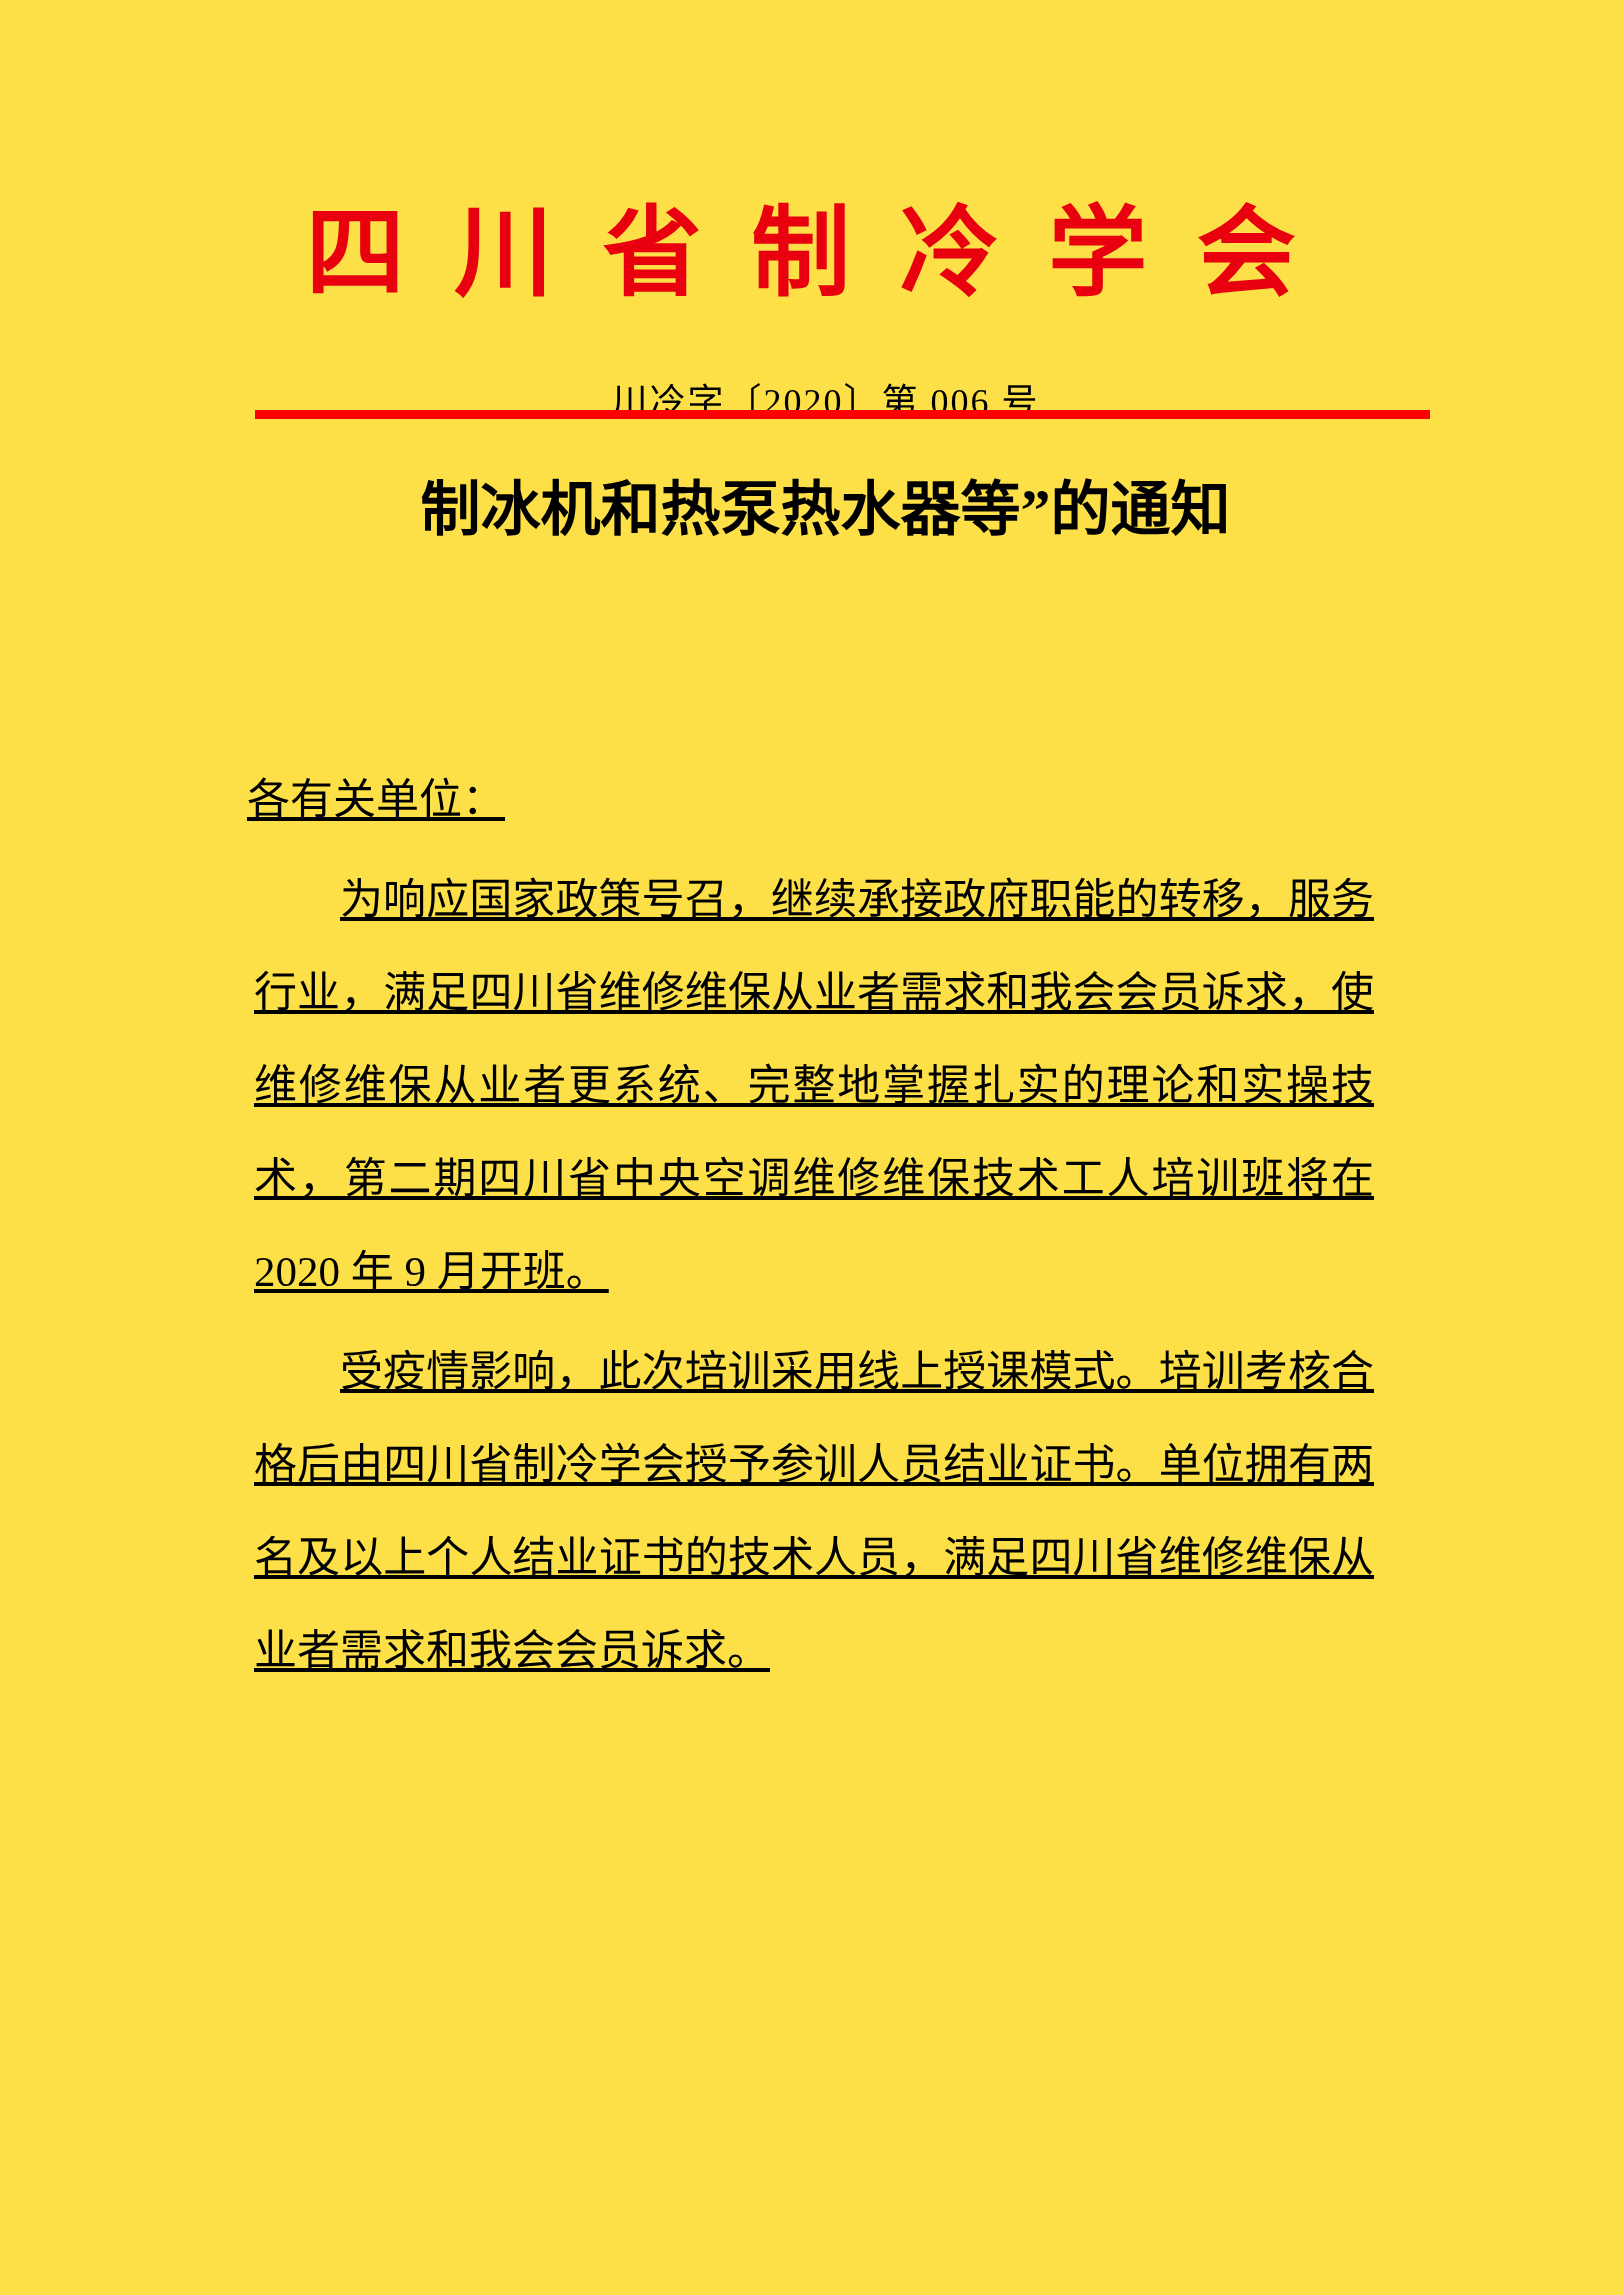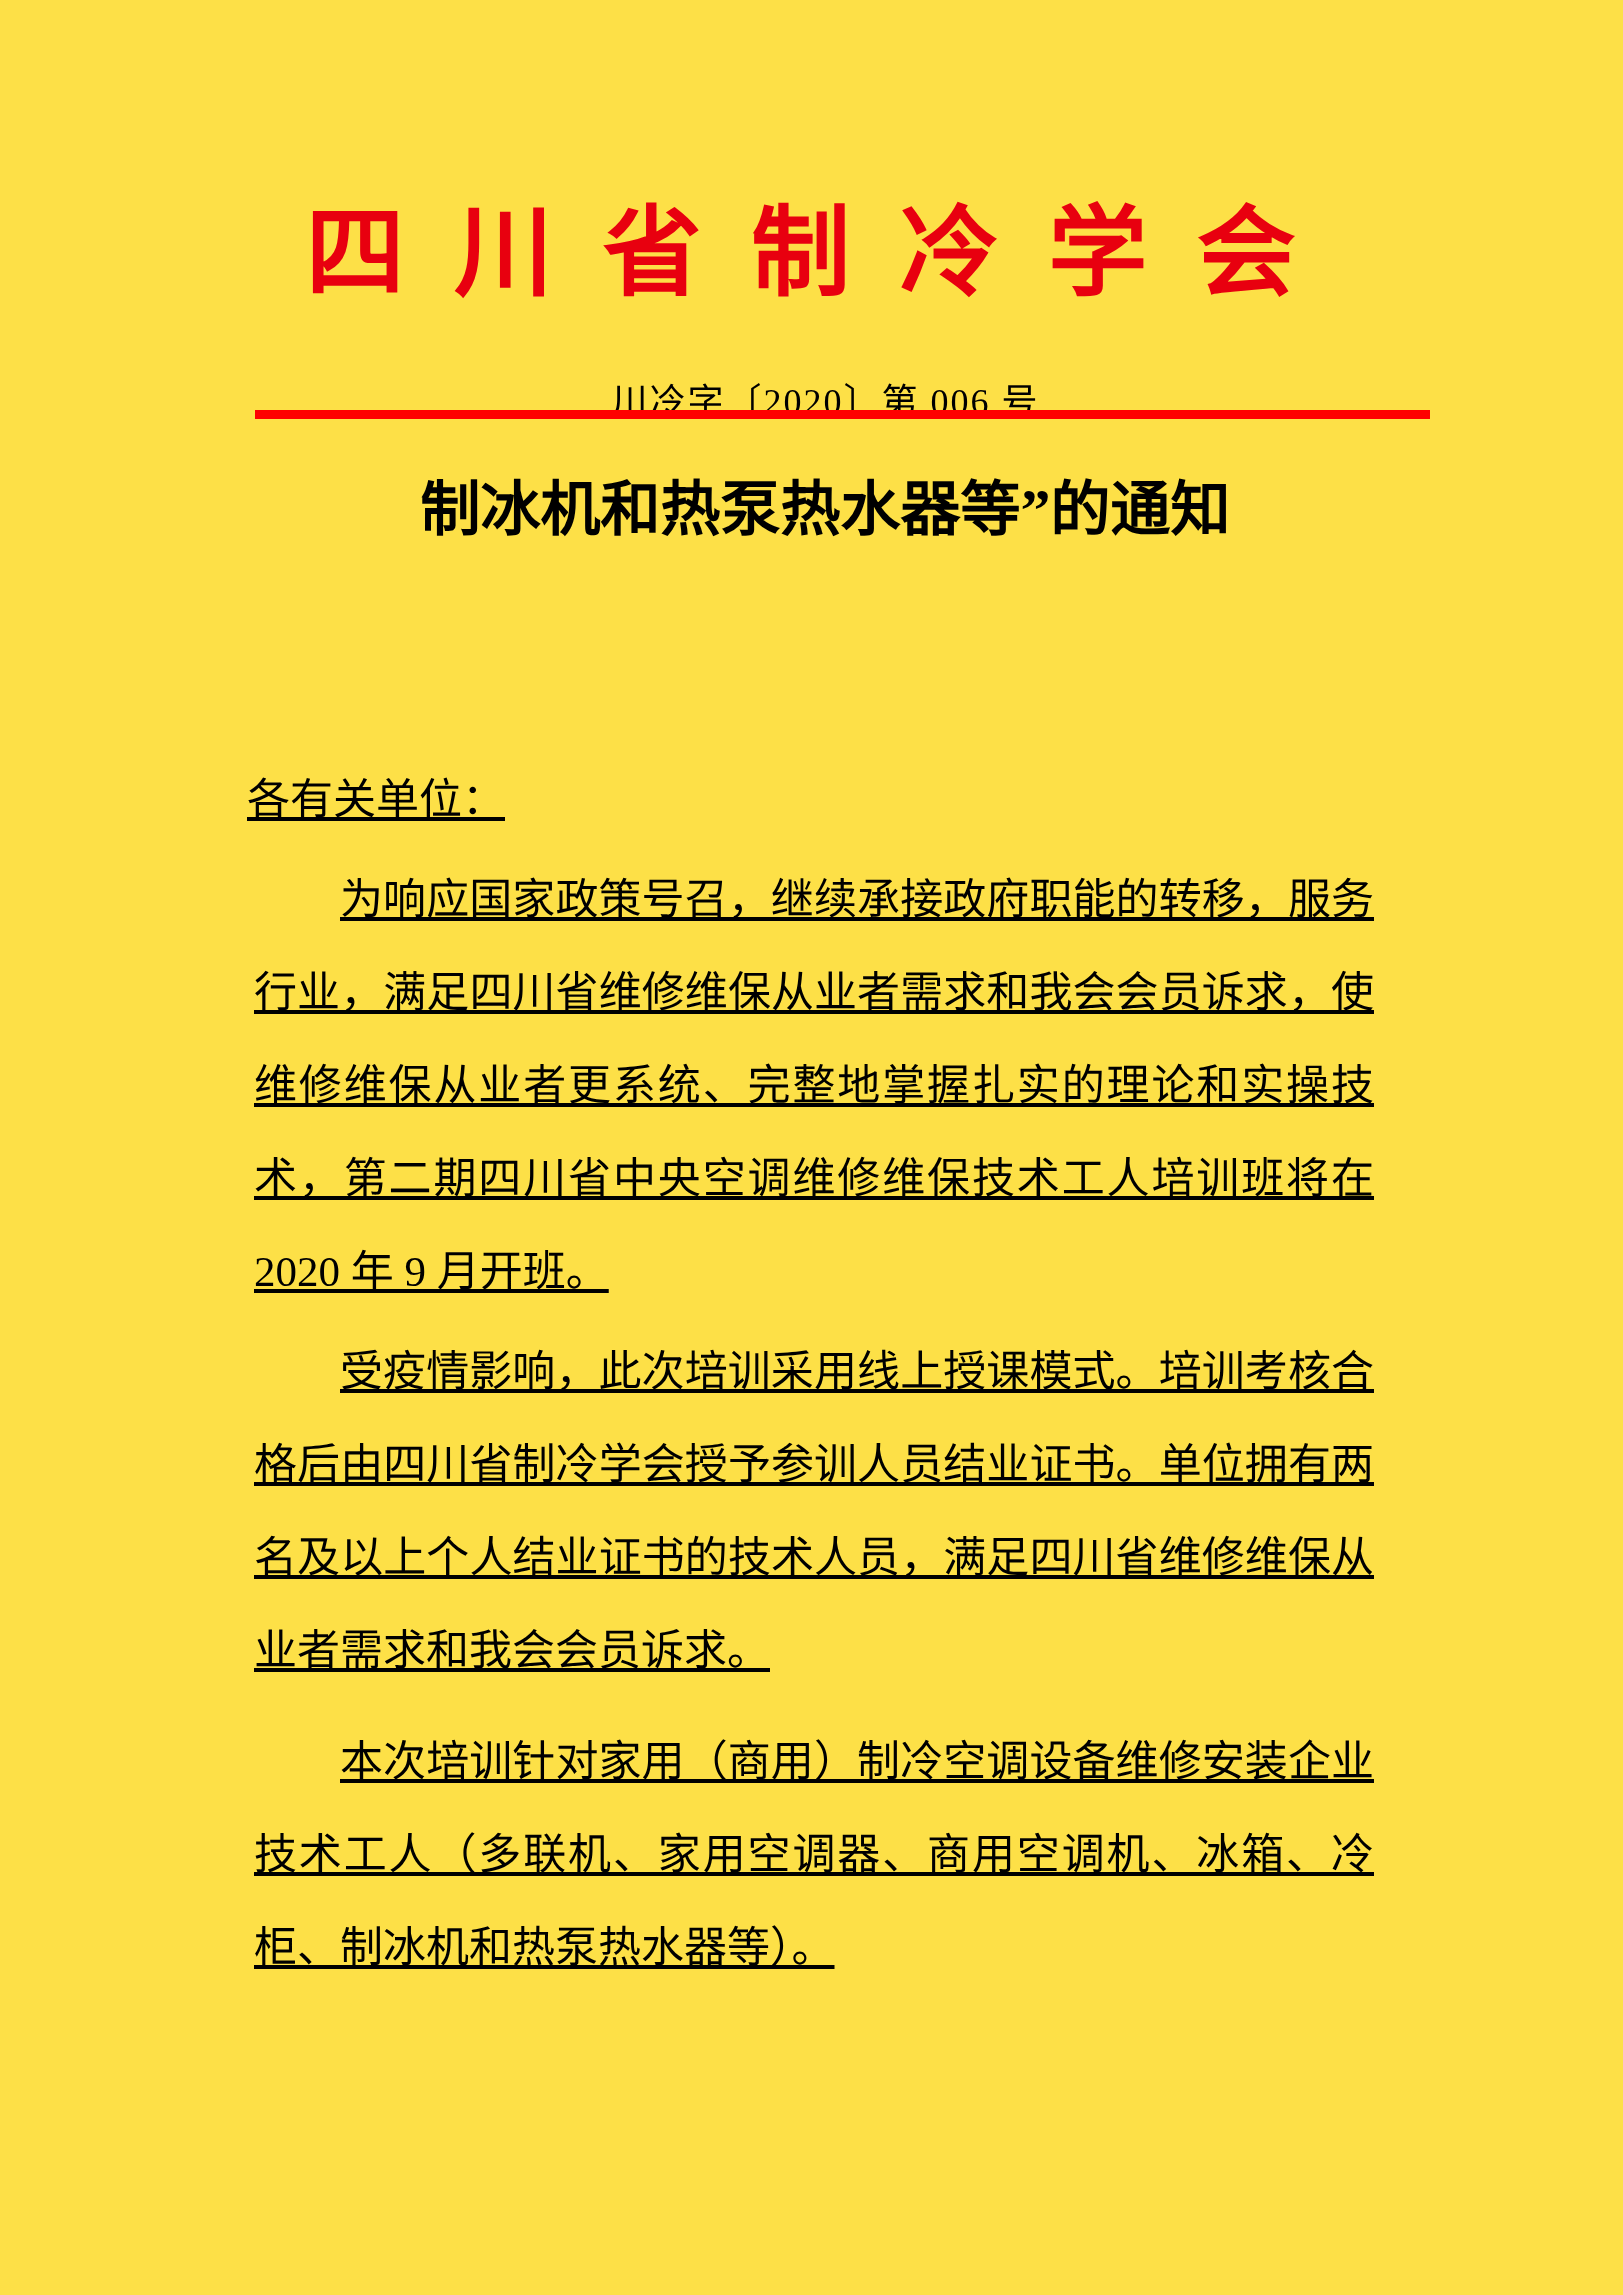--- a/index.html
+++ b/index.html
@@ -100,17 +100,16 @@
   <div class="red-rule"></div>
 
   <div class="notice-title">
     <div>制冰机和热泵热水器等”的通知</div>
   </div>
 
   <div class="body-block">
     <div class="salutation">各有关单位：</div>
     <p>为响应国家政策号召，继续承接政府职能的转移，服务行业，满足四川省维修维保从业者需求和我会会员诉求，使维修维保从业者更系统、完整地掌握扎实的理论和实操技术，第二期四川省中央空调维修维保技术工人培训班将在 2020 年 9 月开班。</p>
     <p>受疫情影响，此次培训采用线上授课模式。培训考核合格后由四川省制冷学会授予参训人员结业证书。单位拥有两名及以上个人结业证书的技术人员，满足四川省维修维保从业者需求和我会会员诉求。</p>
-    <p class="spaced-para">本次培训针对家用（商用）制冷空调设备维修安装企业技术工人（多联机、家用空调器、商用空调机、冰箱、冷柜、制冰机和热泵热水器等）。</p>
   </div>
 
 </div>
 
 
 </body></html>

